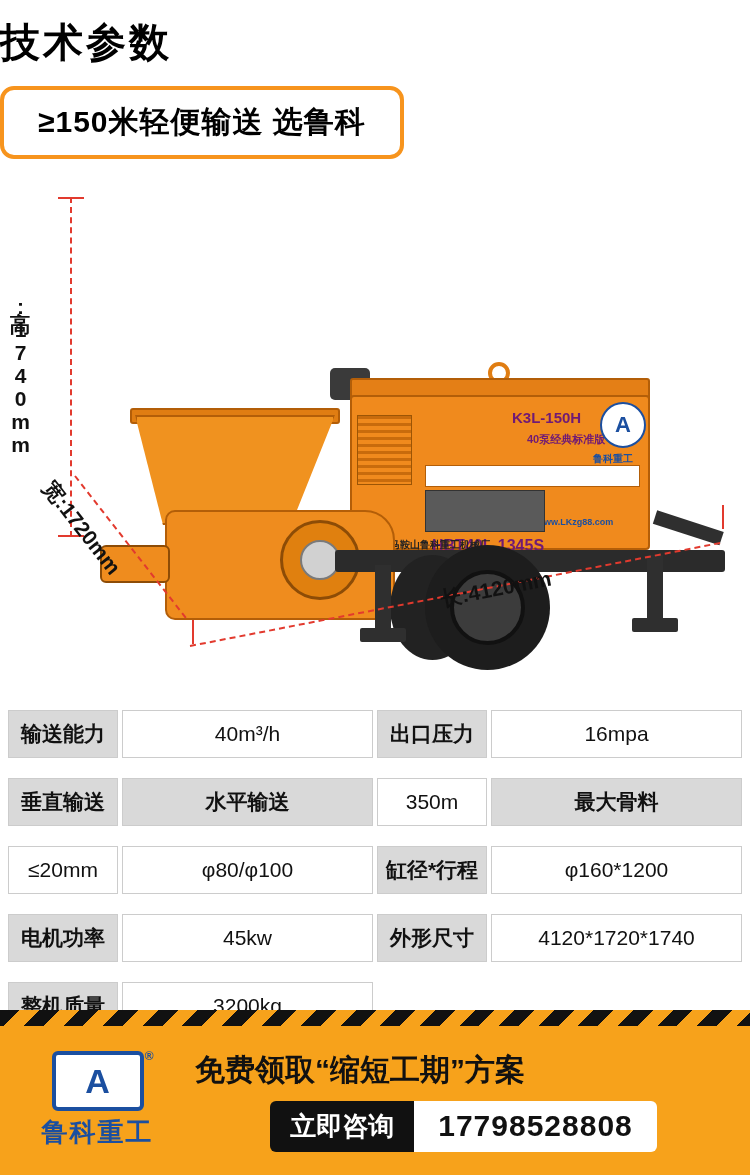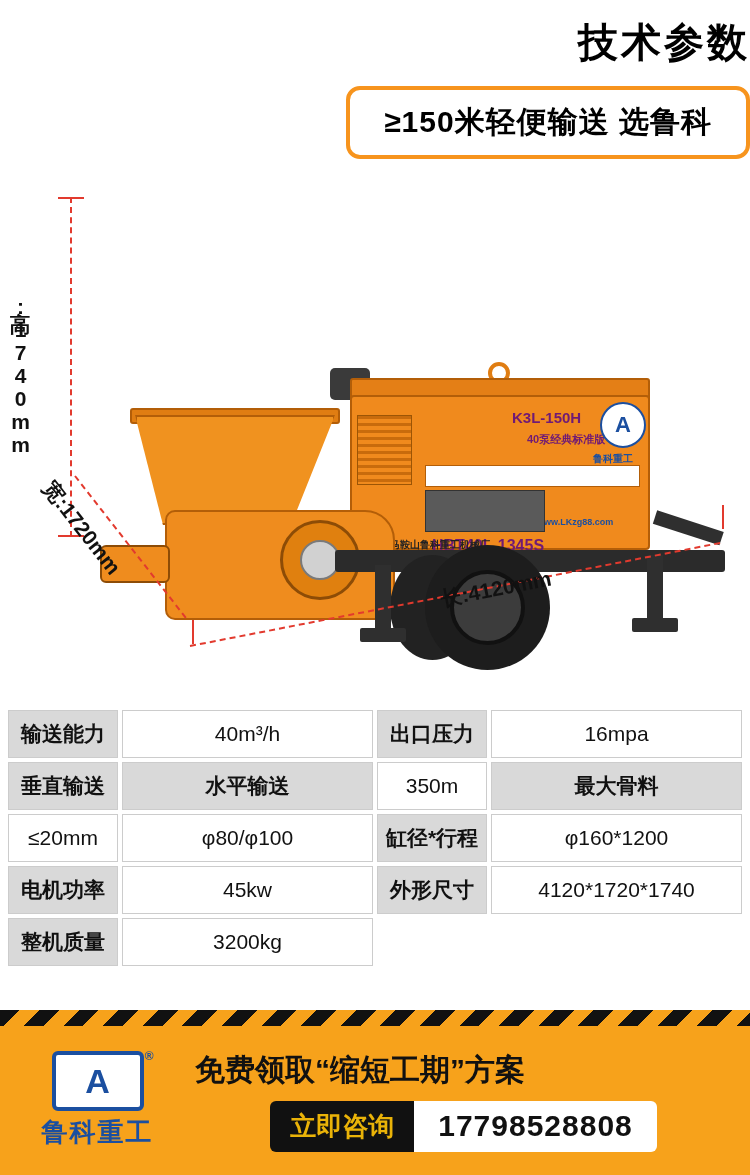--- a/index.html
+++ b/index.html
@@ -8,21 +8,21 @@
     height: 1175px;
     background: #ffffff;
     font-family: "Liberation Sans", sans-serif;
     overflow: hidden;
     position: relative;
   }
   
   .header {
     height: 175px;
     background: #ffffff;
-    text-align: right;
+    text-align: left;
     padding-top: 18px;
   }
   .header-title {
     font-size: 40px;
     font-weight: bold;
     color: #000;
     letter-spacing: 3px;
     line-height: 1.2;
   }
   .header-badge {
@@ -158,21 +158,21 @@
     border: 4px solid #e07d12; border-radius: 50%;
   }
 
   
   .specs {
     position: absolute;
     left: 8px; top: 710px;
     width: 734px;
     display: grid;
     grid-template-columns: 110px 1fr 110px 1fr;
-    gap: 4px 4px;
+    gap: 20px 4px;
   }
   .cell-label, .cell-value {
     height: 48px;
     display: flex;
     align-items: center;
     justify-content: center;
     font-size: 21px;
     color: #111;
     border: 1px solid #cccccc;
   }
@@ -211,21 +211,21 @@
   .brand-name { font-size: 26px; font-weight: bold; color: #1b4fa0; letter-spacing: 2px; }
   .footer-right { flex: 1; padding-right: 18px; }
   .footer-headline {
     font-size: 30px; font-weight: bold; color: #111; margin-bottom: 10px;
     white-space: nowrap;
   }
   .footer-cta {
     display: flex; align-items: stretch; justify-content: center;
   }
   .cta-btn {
-    background: #111; color: #eab308; font-size: 26px; font-weight: bold;
+    background: #111; color: #ffffff; font-size: 26px; font-weight: bold;
     padding: 8px 20px; border-radius: 6px 0 0 6px; white-space: nowrap;
   }
   .cta-phone {
     background: #fff; color: #111; font-size: 30px; font-weight: bold;
     padding: 8px 24px; border-radius: 0 6px 6px 0; letter-spacing: 1px; white-space: nowrap;
   }
 </style>
 </head>
 <body>
 

